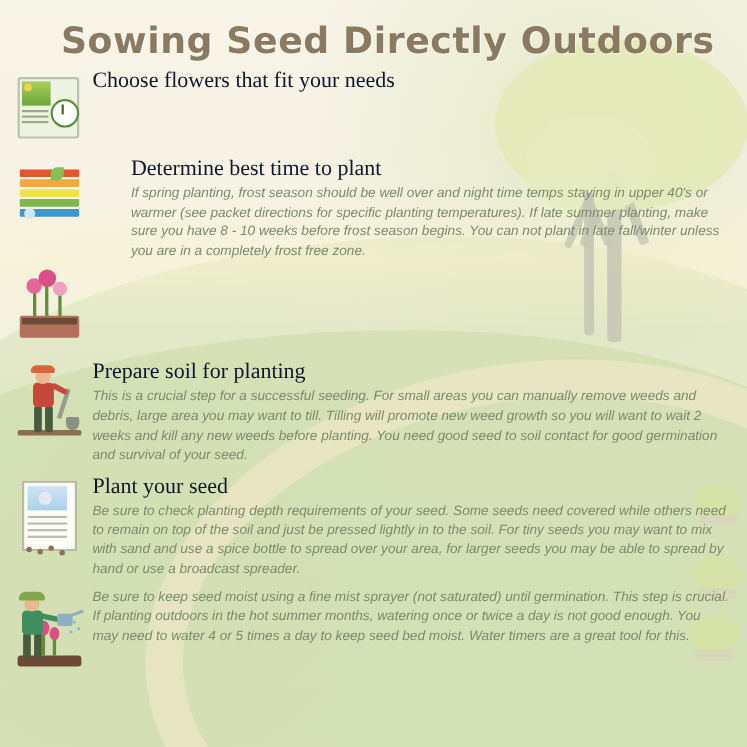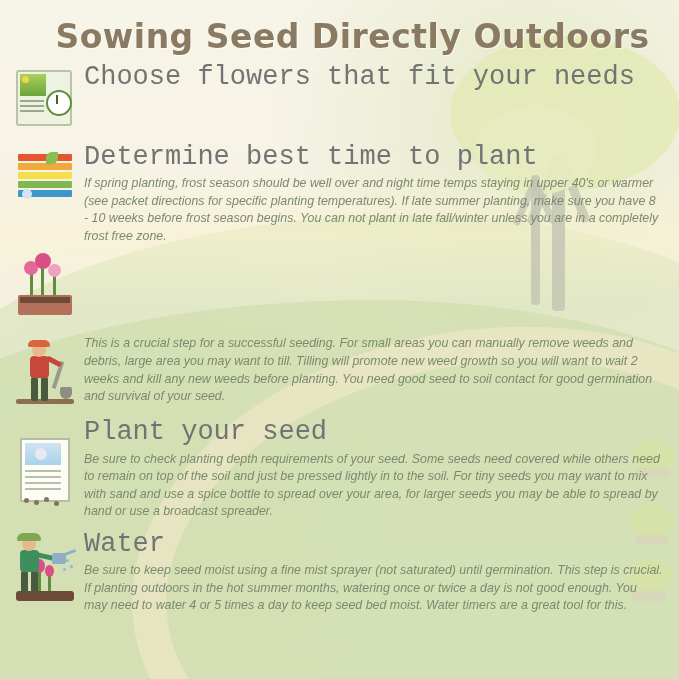--- a/index.html
+++ b/index.html
@@ -145,41 +145,41 @@
     width: 74px;
     height: 74px;
     position: relative;
     margin-right: 2px;
   }
   .step-body {
     flex: 1 1 auto;
     padding-top: 0px;
   }
   .step-head {
-    font-family: Liberation Mono, monospace;
-    font-size: 27px;
-    color: #737373;
+    font-family: Liberation Serif, serif;
+    font-size: 20px;
+    color: #0f172a;
     line-height: 1.15;
     margin: 0 0 2px 0;
     font-weight: normal;
   }
   .step-text {
     font-family: "Liberation Sans", sans-serif;
     font-style: italic;
     font-size: 12.4px;
     line-height: 1.42;
     color: #7b8a6e;
     margin: 0;
   }
   
   #step-1 { margin-top: 2px; }
-  #step-2 { margin-top: 6px; }
+  #step-2 { margin-top: 6px; gap: 35px; }
   #step-3 { margin-top: 6px; }
   #step-4 { margin-top: 10px; }
-  #step-5 { margin-top: 8px; align-items: center; }
+  #step-5 { margin-top: 8px; }
   #step-6 { margin-top: 8px; }
 
   
   .ill { position: absolute; }
   .rnd { border-radius: 50%; }
 
   
   #ic1 .card { left: 8px; top: 8px; width: 52px; height: 52px; background: #eef2e0; border: 2px solid #b9c4a6; border-radius: 3px; }
   #ic1 .pic  { left: 12px; top: 12px; width: 26px; height: 22px; background: linear-gradient(#a9cf5f,#6ba53a); }
   #ic1 .sun  { left: 14px; top: 14px; width: 7px; height: 7px; background: #f5d34a; }
@@ -342,20 +342,21 @@
           <div class="ill handle"></div>
           <div class="ill blade"></div>
           <div class="ill leg l1"></div>
           <div class="ill leg l2"></div>
           <div class="ill torso"></div>
           <div class="ill arm"></div>
           <div class="ill head rnd"></div>
           <div class="ill hat"></div>
         </div>
         <div class="step-body">
+          <h2 class="step-head">Prepare soil for planting</h2>
           <p class="step-text">This is a crucial step for a successful seeding. For small areas you can manually remove weeds and debris, large area you may want to till. Tilling will promote new weed growth so you will want to wait 2 weeks and kill any new weeds before planting. You need good seed to soil contact for good germination and survival of your seed.</p>
         </div>
       </div>
 
       <div class="step" id="step-5">
         <div class="step-icon" id="ic5">
           <div class="ill pkt"></div>
           <div class="ill img"></div>
           <div class="ill flw rnd"></div>
           <div class="ill ln t1"></div>
@@ -381,20 +382,19 @@
           <div class="ill leg l2"></div>
           <div class="ill torso"></div>
           <div class="ill arm"></div>
           <div class="ill head rnd"></div>
           <div class="ill hat"></div>
           <div class="ill can"></div>
           <div class="ill spout"></div>
           <div class="ill drops"></div>
         </div>
         <div class="step-body">
-          <h2 class="step-head">Water</h2>
           <p class="step-text">Be sure to keep seed moist using a fine mist sprayer (not saturated) until germination. This step is crucial. If planting outdoors in the hot summer months, watering once or twice a day is not good enough. You may need to water 4 or 5 times a day to keep seed bed moist. Water timers are a great tool for this.</p>
         </div>
       </div>
 
     </div>
   </div>
 </div>
 
 </body></html>

